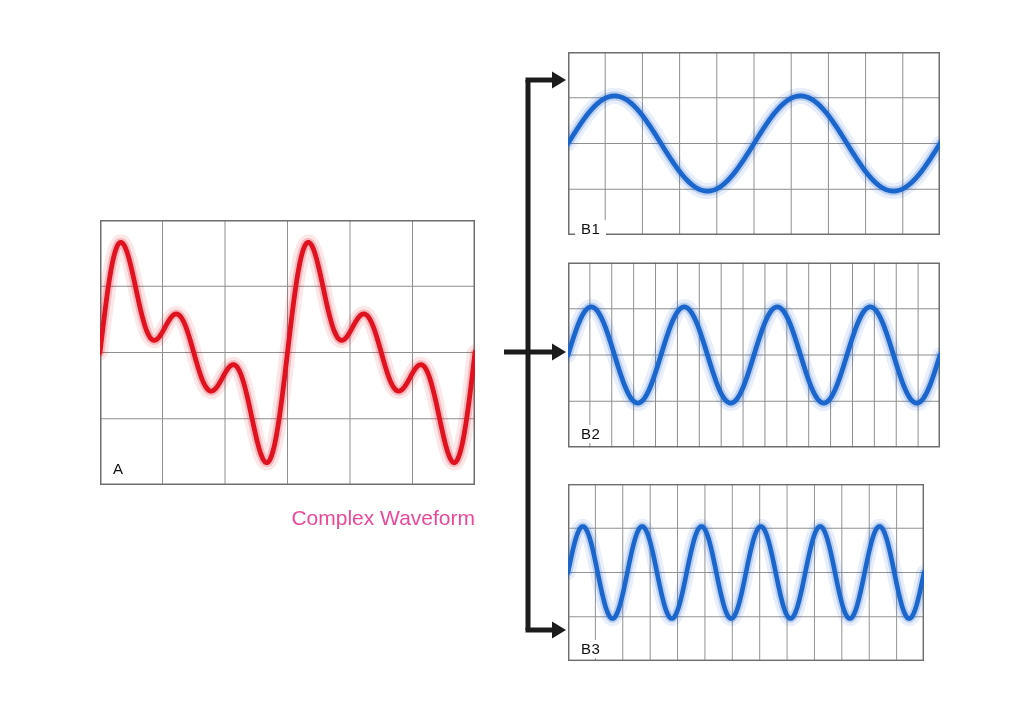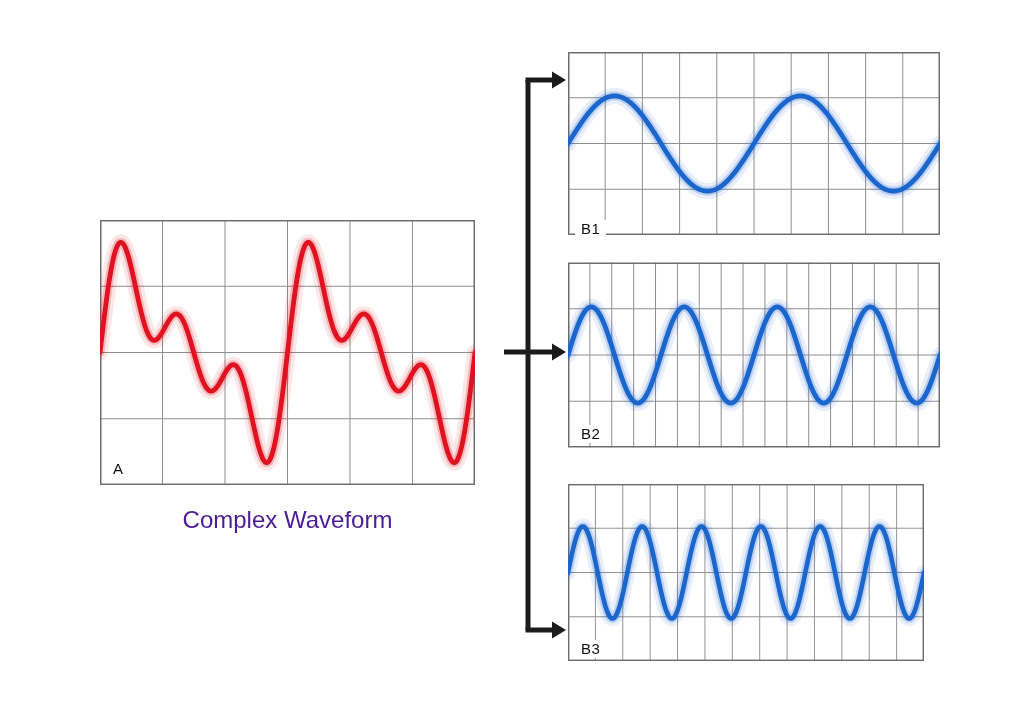--- a/index.html
+++ b/index.html
@@ -22,23 +22,23 @@
     font-size: 15px;
     line-height: 1.1;
     color: #111111;
     letter-spacing: 0.5px;
   }
   .caption {
     position: absolute;
     left: 100px;
     top: 506px;
     width: 375px;
-    text-align: center;
-    font-size: 24px;
-    color: #4c1d95;
+    text-align: right;
+    font-size: 21px;
+    color: #ec4899;
   }
   .arrows {
     position: absolute;
     left: 0; top: 0;
     width: 1024px; height: 707px;
     pointer-events: none;
   }
 </style>
 </head>
 <body>

